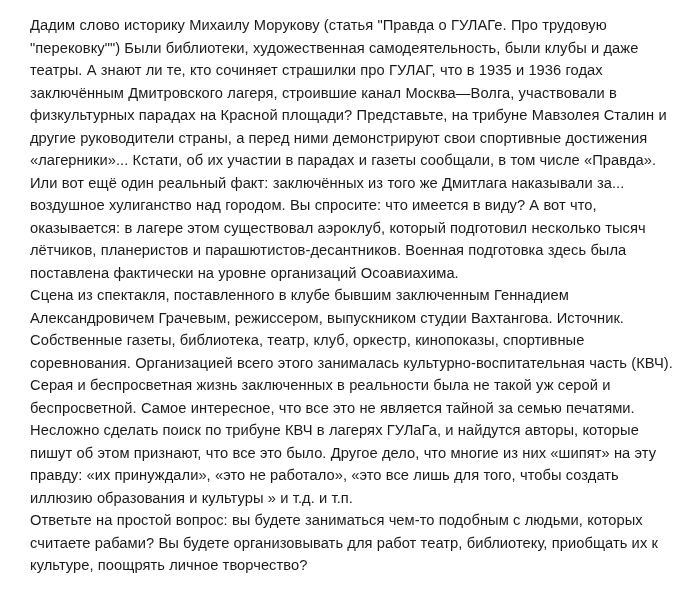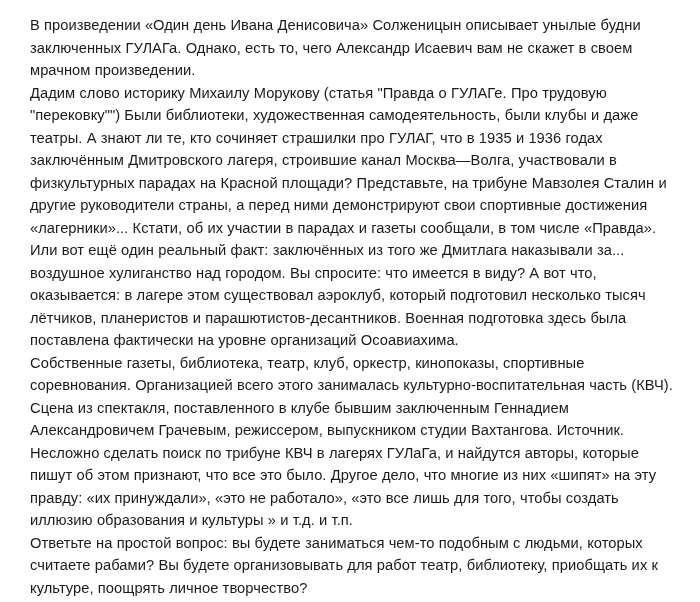--- a/index.html
+++ b/index.html
@@ -27,20 +27,20 @@
     color: #1b1b1b;
     text-align: left;
     letter-spacing: 0.05px;
     word-spacing: 0.1px;
   }
 </style>
 </head>
 <body>
 
 <div class="page">
-  <p class="para">В произведении «Один день Ивана Денисовича» Солженицын описывает унылые будни заключенных ГУЛАГа. Однако, есть то, чего Александр Исаевич вам не скажет в своем мрачном произведении.</p>
   <p class="para">Дадим слово историку Михаилу Морукову (статья "Правда о ГУЛАГе. Про трудовую "перековку"") Были библиотеки, художественная самодеятельность, были клубы и даже театры. А знают ли те, кто сочиняет страшилки про ГУЛАГ, что в 1935 и 1936 годах заключённым Дмитровского лагеря, строившие канал Москва—Волга, участвовали в физкультурных парадах на Красной площади? Представьте, на трибуне Мавзолея Сталин и другие руководители страны, а перед ними демонстрируют свои спортивные достижения «лагерники»... Кстати, об их участии в парадах и газеты сообщали, в том числе «Правда».</p>
   <p class="para">Или вот ещё один реальный факт: заключённых из того же Дмитлага наказывали за... воздушное хулиганство над городом. Вы спросите: что имеется в виду? А вот что, оказывается: в лагере этом существовал аэроклуб, который подготовил несколько тысяч лётчиков, планеристов и парашютистов-десантников. Военная подготовка здесь была поставлена фактически на уровне организаций Осоавиахима.</p>
+  <p class="para">Сцена из спектакля, поставленного в клубе бывшим заключенным Геннадием Александровичем Грачевым, режиссером, выпускником студии Вахтангова. Источник.</p>
   <p class="para">Собственные газеты, библиотека, театр, клуб, оркестр, кинопоказы, спортивные соревнования. Организацией всего этого занималась культурно-воспитательная часть (КВЧ).</p>
-  <p class="para">Сцена из спектакля, поставленного в клубе бывшим заключенным Геннадием Александровичем Грачевым, режиссером, выпускником студии Вахтангова. Источник.</p>
+  <p class="para">Серая и беспросветная жизнь заключенных в реальности была не такой уж серой и беспросветной. Самое интересное, что все это не является тайной за семью печатями.</p>
   <p class="para">Несложно сделать поиск по трибуне КВЧ в лагерях ГУЛаГа, и найдутся авторы, которые пишут об этом признают, что все это было. Другое дело, что многие из них «шипят» на эту правду: «их принуждали», «это не работало», «это все лишь для того, чтобы создать иллюзию образования и культуры » и т.д. и т.п.</p>
   <p class="para">Ответьте на простой вопрос: вы будете заниматься чем-то подобным с людьми, которых считаете рабами? Вы будете организовывать для работ театр, библиотеку, приобщать их к культуре, поощрять личное творчество?</p>
 </div>
 
 </body></html>

